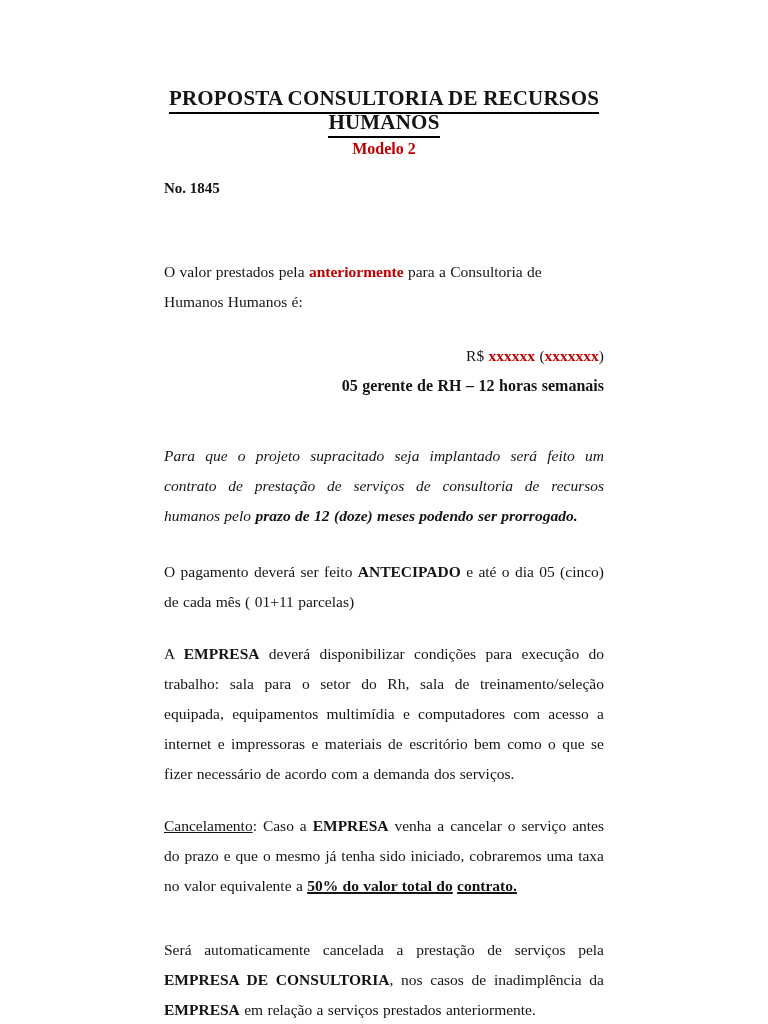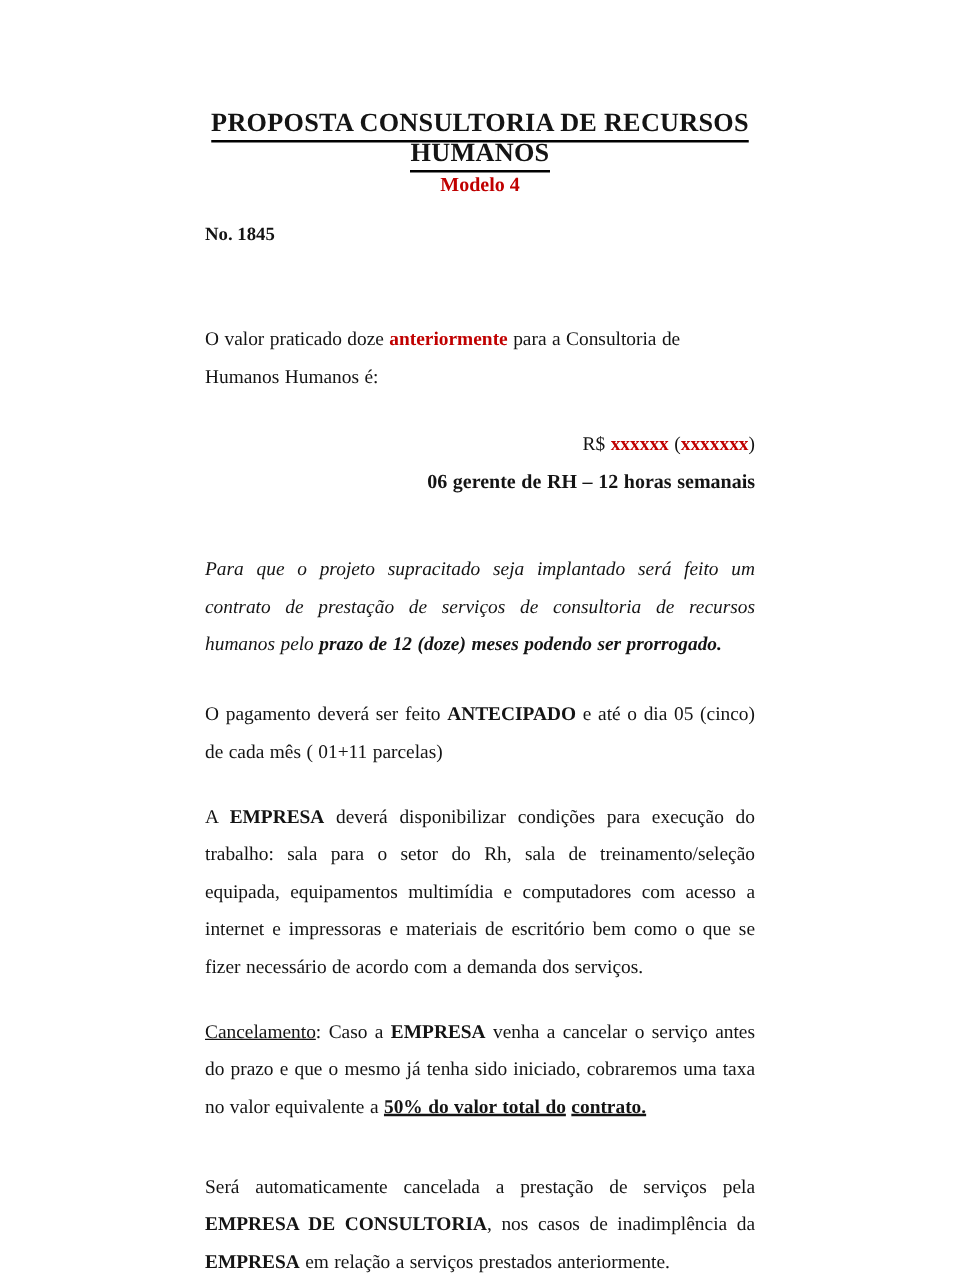--- a/index.html
+++ b/index.html
@@ -65,26 +65,26 @@
   p[data-name="payment-paragraph"]      { margin-top: 26px; }
   p[data-name="conditions-paragraph"]   { margin-top: 22px; }
   p[data-name="cancellation-paragraph"] { margin-top: 22px; }
   p[data-name="termination-paragraph"]  { margin-top: 34px; }
 </style>
 </head>
 <body>
 
 <div class="page" data-name="document-page">
   <h1 class="doc-title" data-name="page-title"><span class="title-underline" data-name="page-title-text">PROPOSTA CONSULTORIA DE RECURSOS HUMANOS</span></h1>
-  <p class="doc-subtitle" data-name="model-subtitle">Modelo 4</p>
+  <p class="doc-subtitle" data-name="model-subtitle">Modelo 2</p>
   <p class="doc-number" data-name="document-number">No. 1845</p>
 
   <div class="doc-body" data-name="document-body">
-      <p class="para align-left" data-name="intro-line"><span class="run normal" data-name="text-run">O valor praticado doze </span><span class="run red-bold" data-name="text-run">anteriormente</span><span class="run normal" data-name="text-run"> para a Consultoria de Humanos Humanos é:</span></p>
+      <p class="para align-left" data-name="intro-line"><span class="run normal" data-name="text-run">O valor prestados pela </span><span class="run red-bold" data-name="text-run">anteriormente</span><span class="run normal" data-name="text-run"> para a Consultoria de Humanos Humanos é:</span></p>
       <p class="para align-center" data-name="price-line"><span class="run normal" data-name="text-run">R$ </span><span class="run red-bold" data-name="text-run">xxxxxx</span><span class="run normal" data-name="text-run"> (</span><span class="run red-bold" data-name="text-run">xxxxxxx</span><span class="run normal" data-name="text-run">)</span></p>
-      <p class="para align-center" data-name="role-line"><span class="run bold" data-name="text-run">06 gerente de RH – 12 horas semanais</span></p>
+      <p class="para align-center" data-name="role-line"><span class="run bold" data-name="text-run">05 gerente de RH – 12 horas semanais</span></p>
       <p class="para align-justify" data-name="contract-paragraph"><span class="run normal" data-name="text-run">Para que o projeto supracitado seja implantado será feito um contrato de prestação de serviços de consultoria de recursos humanos pelo </span><span class="run bold" data-name="text-run">prazo de 12 (doze) meses podendo ser prorrogado.</span></p>
       <p class="para align-justify" data-name="payment-paragraph"><span class="run normal" data-name="text-run">O pagamento deverá ser feito </span><span class="run bold" data-name="text-run">ANTECIPADO</span><span class="run normal" data-name="text-run"> e até o dia 05 (cinco) de cada mês ( 01+11 parcelas)</span></p>
       <p class="para align-justify" data-name="conditions-paragraph"><span class="run normal" data-name="text-run">A </span><span class="run bold" data-name="text-run">EMPRESA</span><span class="run normal" data-name="text-run"> deverá disponibilizar condições para execução do trabalho: sala para o setor do Rh, sala de treinamento/seleção equipada, equipamentos multimídia e computadores  com acesso a internet e impressoras e materiais de escritório bem como o que se fizer necessário de  acordo com a demanda dos serviços.</span></p>
       <p class="para align-justify" data-name="cancellation-paragraph"><span class="run underline" data-name="text-run">Cancelamento</span><span class="run normal" data-name="text-run">: Caso a </span><span class="run bold" data-name="text-run">EMPRESA</span><span class="run normal" data-name="text-run"> venha a cancelar o serviço antes do prazo e que o mesmo já tenha sido iniciado, cobraremos uma taxa no valor equivalente a </span><span class="run bold-underline" data-name="text-run">50% do valor total do</span><span class="run bold" data-name="text-run"> </span><span class="run bold-underline" data-name="text-run">contrato.</span></p>
       <p class="para align-justify" data-name="termination-paragraph"><span class="run normal" data-name="text-run">Será automaticamente cancelada a prestação de serviços pela </span><span class="run bold" data-name="text-run">EMPRESA DE CONSULTORIA</span><span class="run normal" data-name="text-run">, nos casos de inadimplência da </span><span class="run bold" data-name="text-run">EMPRESA</span><span class="run normal" data-name="text-run"> em relação a serviços prestados anteriormente.</span></p>
     </div>
 </div>
 
 </body></html>

